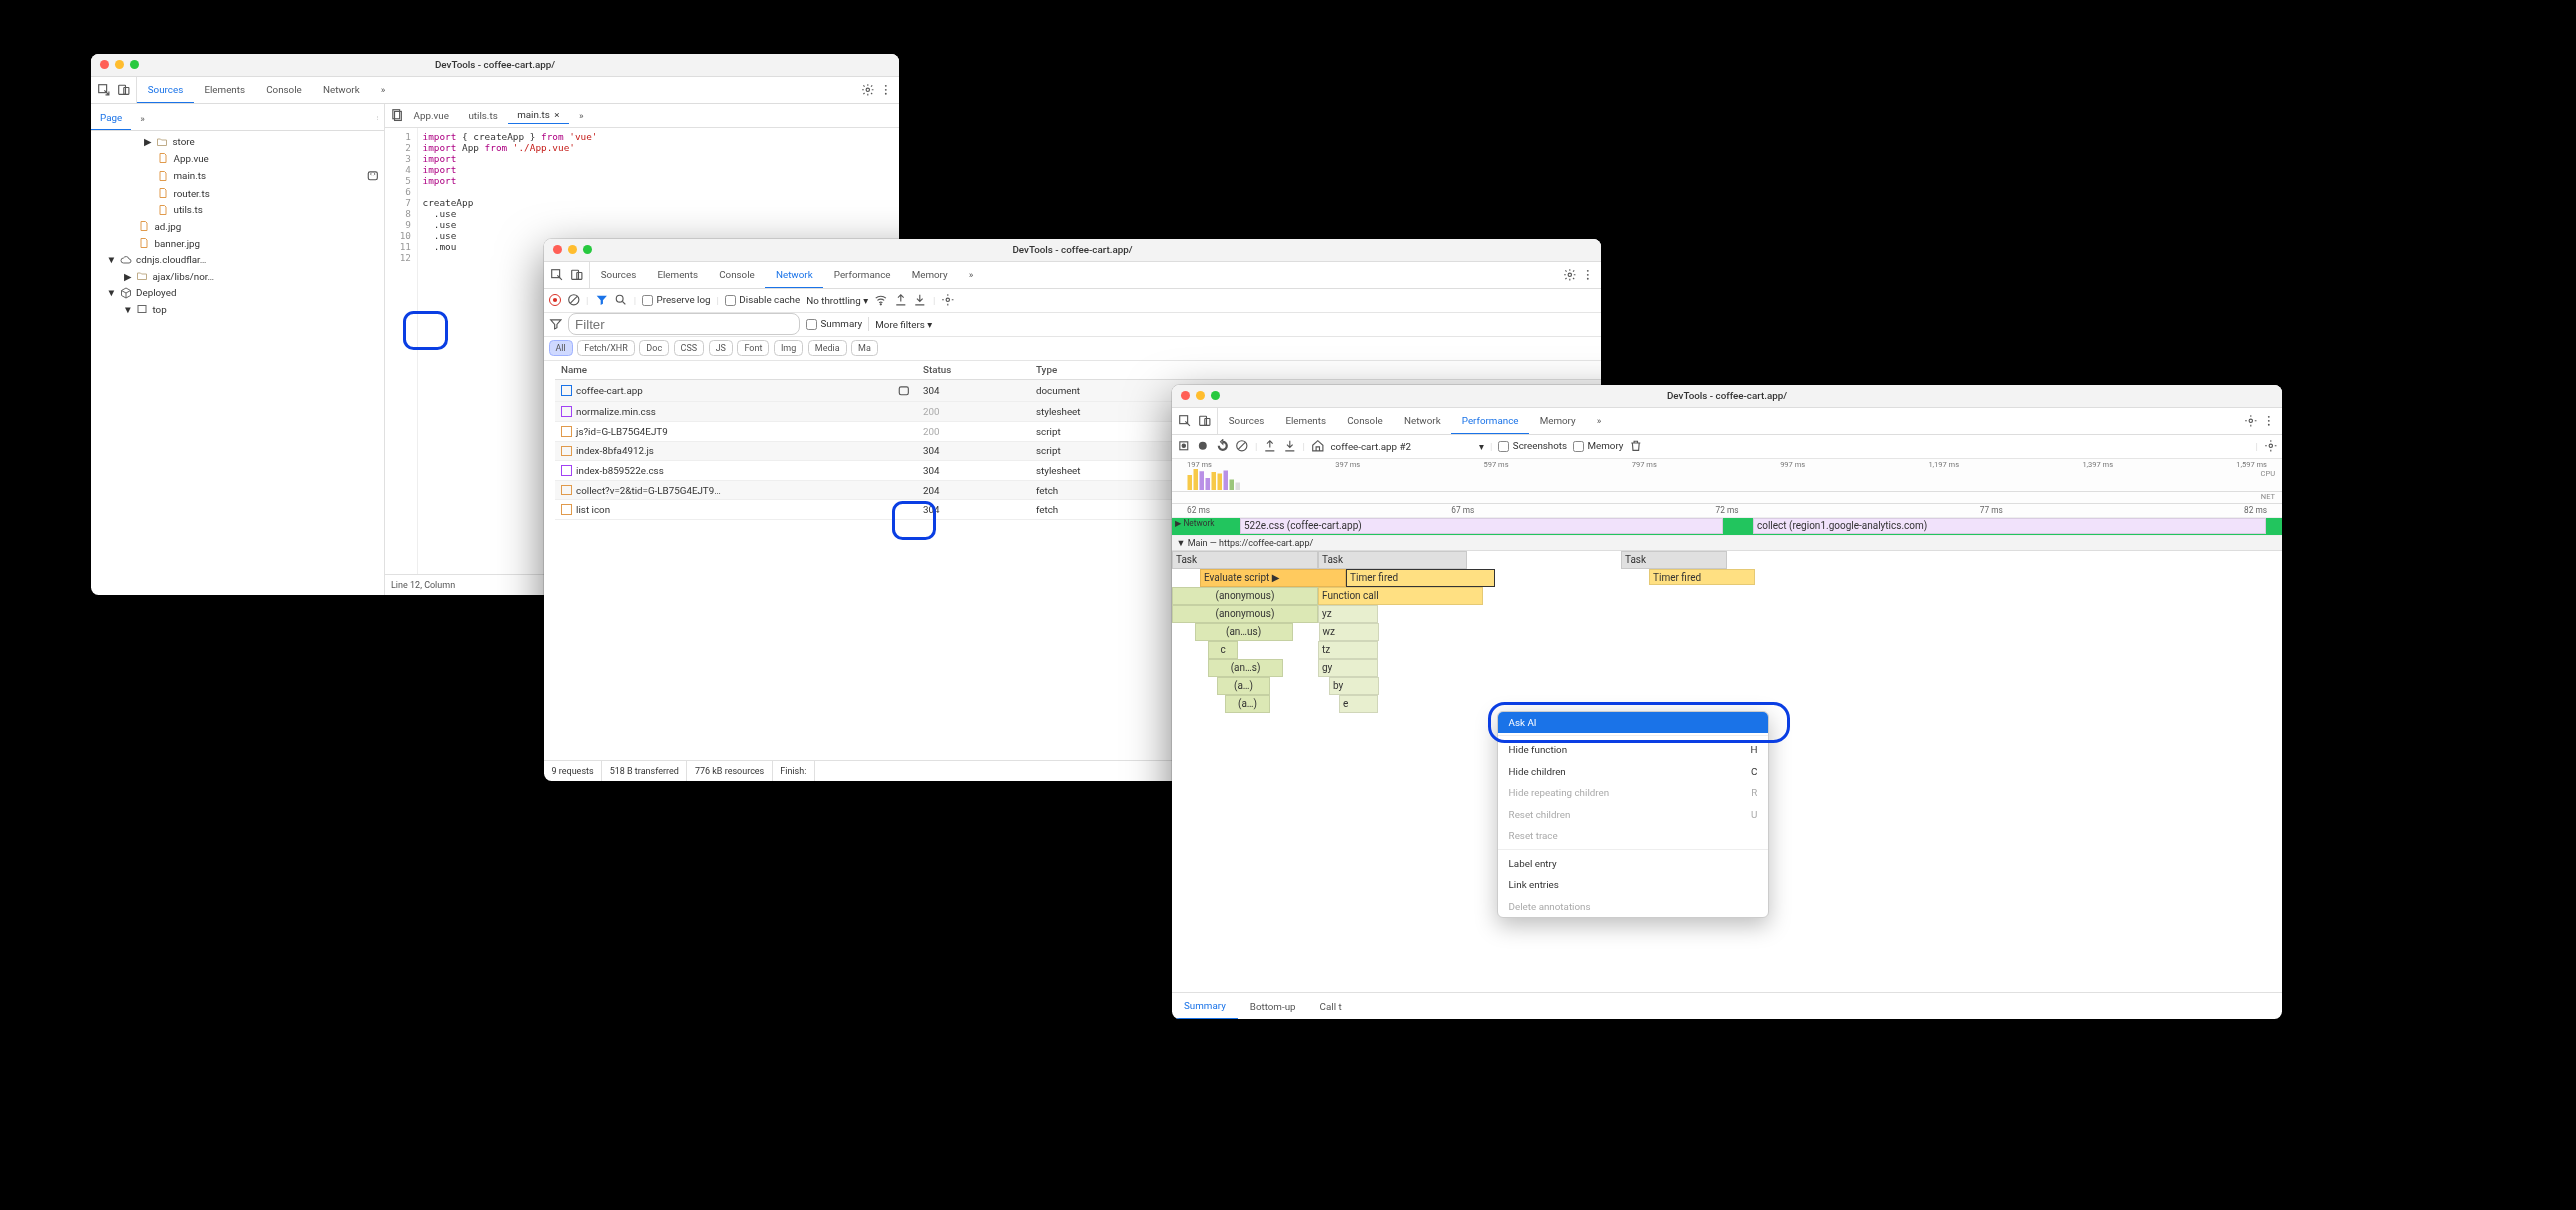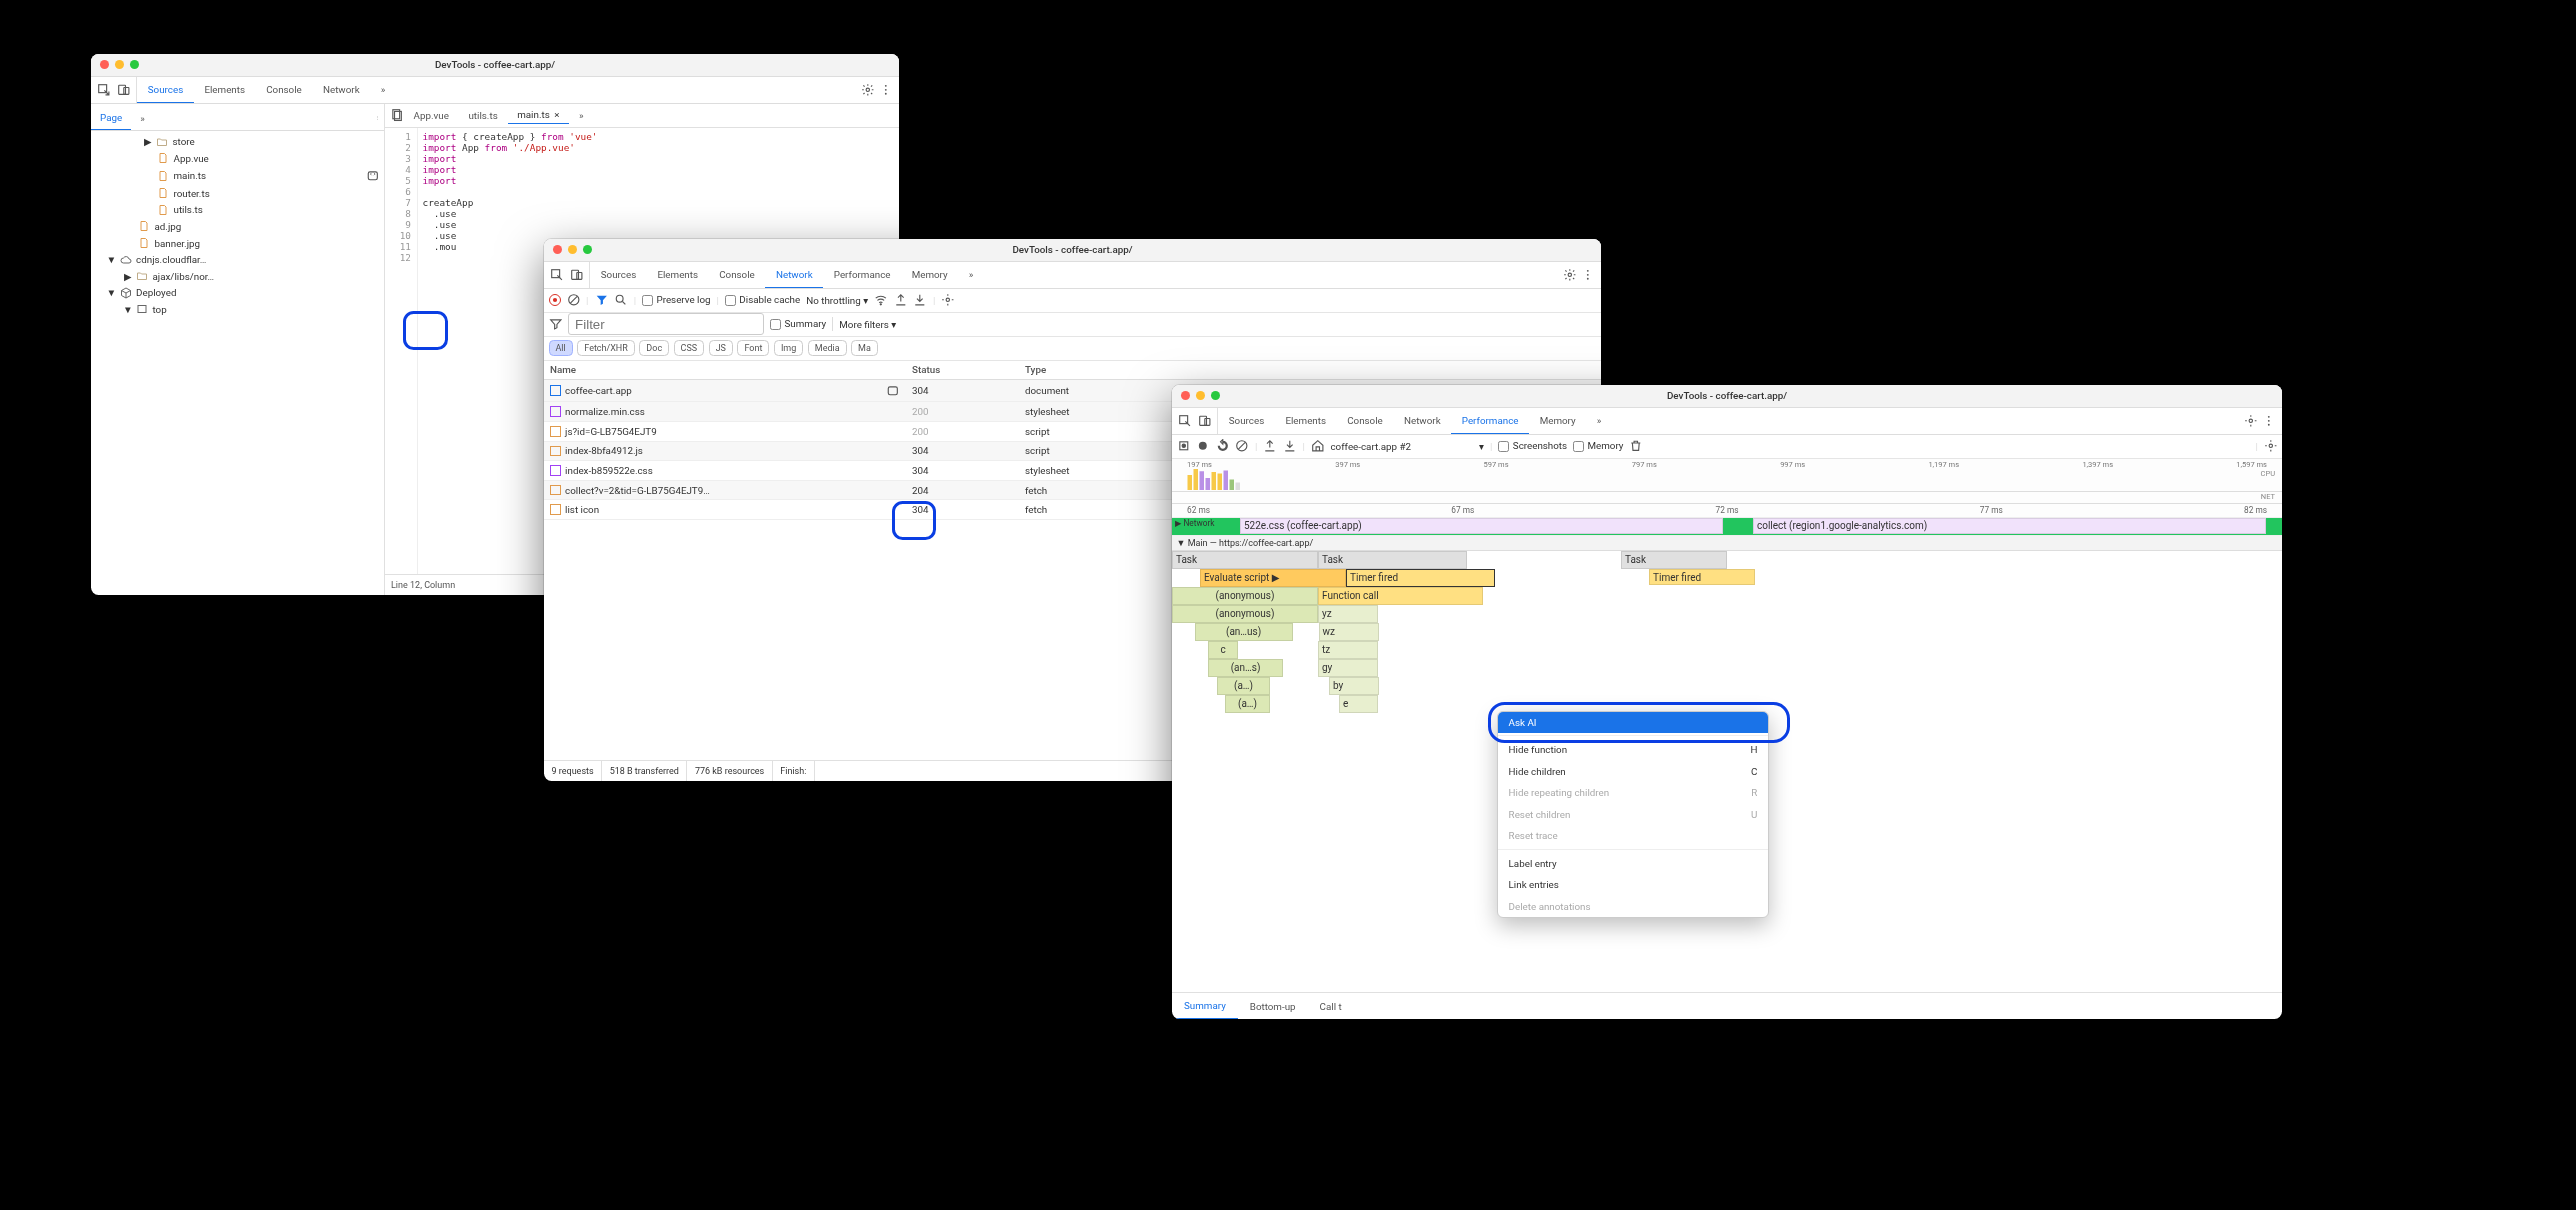--- a/index.html
+++ b/index.html
@@ -68,21 +68,21 @@
 .edtab.active { color:#333; border-bottom:1.5px solid #1a73e8; }
 .code { display:flex; flex:1; overflow:hidden; }
 .gutter { width:33px; text-align:right; color:#999; padding:3px 6px; background:#fff; border-right:0.8px solid #eee; }
 .codebody { padding:3px 4.5px; white-space:pre; overflow:hidden; }
 .kw { color:#ad0082; } .str { color:#c41a16; }
 .statusbar { border-top:0.8px solid #e0e0e0; height:21px; display:flex; align-items:center; padding:0 6px; color:#555; font-size:9px; }
 
 .ring { position:absolute; border:3.8px solid #0a3ee3; border-radius:10.6px; pointer-events:none; }
 
 .w2 { left:544px; top:239px; width:1057px; height:542px; }
-.nettable { flex:1; overflow:auto; }
+.nettable { flex:1; overflow:auto;margin-left:11px; }
 .nettable table { border-collapse: collapse; width:100%; }
 .nettable th, .nettable td { text-align:left; padding:3.8px 6px; border-bottom:0.8px solid #eee; }
 .nettable th { color:#555; font-weight:500; border-bottom:0.8px solid #ddd; }
 .nettable tr { background:#fff; }
 .nettable tr.alt { background:#f7f7f7; }
 .netname { display:flex; align-items:center; gap:4.5px; }
 .sq { width:10.6px; height:10.6px; border:0.8px solid; display:inline-block; }
 .netstatus { border-top:0.8px solid #e0e0e0; display:flex; height:21px; align-items:center; font-size:9px; color:#333; }
 .netstatus span { padding:0 7.5px; border-right:0.8px solid #e0e0e0; height:100%; display:flex; align-items:center; }
 
@@ -419,21 +419,21 @@
           <path d="M12 2v3M12 19v3M2 12h3M19 12h3"></path>
         </svg>
       </span>
   </div>
   <div class="toolbar">
     <span class="icon">
         <svg viewBox="0 0 24 24" fill="none" stroke="#555" stroke-width="2">
           <path d="M3 5h18l-7 8v6l-4 2v-8z"></path>
         </svg>
       </span>
-    <input style="border: 0.8px solid rgb(204, 204, 204); border-radius: 3px; padding: 2.3px 6px; width: 196px;" placeholder="Filter">
+    <input style="border: 0.8px solid rgb(204, 204, 204); border-radius: 8px; padding: 2.3px 6px; width: 232px;" placeholder="Filter">
     <label><span class="chkbox"></span><span>Summary</span></label>
     <span style="border-left:0.8px solid #ddd;height:13.6px;"></span>
     <span><span>More filters</span> ▾</span>
   </div>
   <div class="toolbar" style="gap:4.5px;">
     <span class="filterpill all-pill">All</span>
     <span class="filterpill">Fetch/XHR</span>
     <span class="filterpill">Doc</span>
     <span class="filterpill">CSS</span>
     <span class="filterpill">JS</span>

